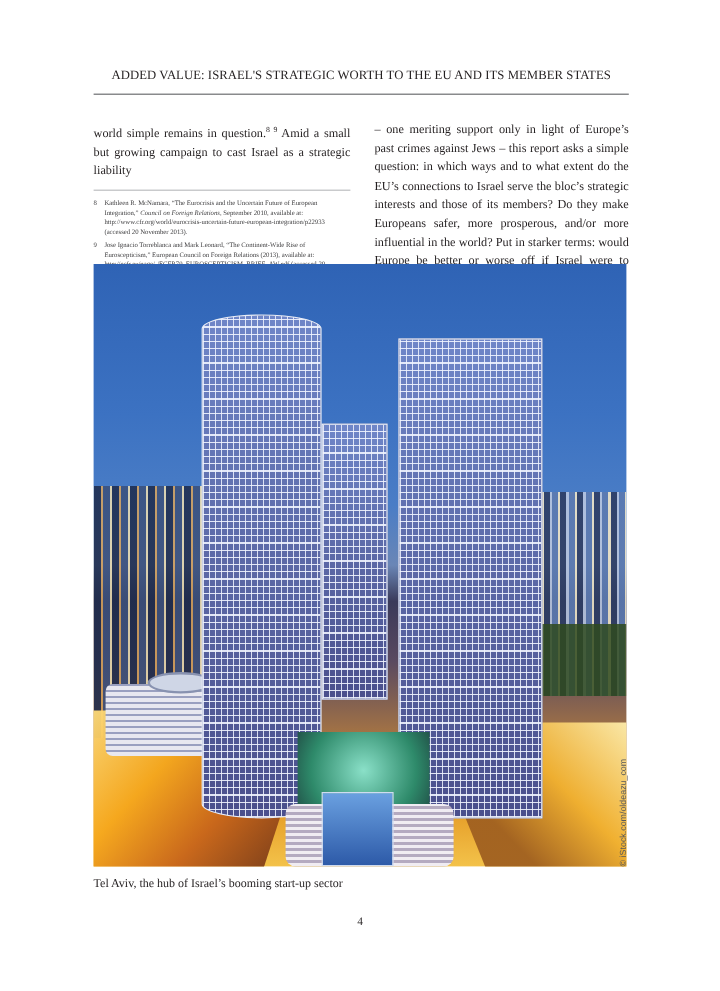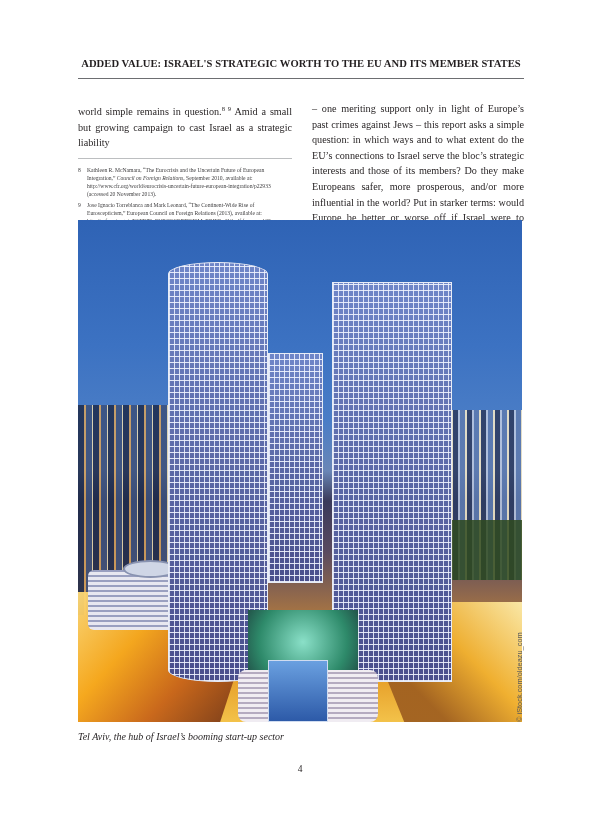--- a/index.html
+++ b/index.html
@@ -2,21 +2,21 @@
 <html><head>
   <meta charset="utf-8">
   <style>
     * { box-sizing: border-box; margin: 0; padding: 0; }
     html, body { width: 600px; height: 826px; background: #ffffff; overflow: hidden; }
     body { position: relative; font-family: "Liberation Serif", "DejaVu Serif", serif; color: #231f20; }
 
     .running-head {
       position: absolute; left: 78px; top: 58px; width: 446px;
       font-size: 10.6px; letter-spacing: 0.05px; color: #231f20;
-      text-align: center; white-space: nowrap; font-weight: bold;
+      text-align: center; white-space: nowrap;
     }
     .head-rule { position: absolute; left: 78px; top: 78px; width: 446px; height: 1px; background: #6d6e71; }
 
     .col-left { position: absolute; left: 78px; top: 101px; width: 214px; }
     .col-right { position: absolute; left: 312px; top: 101px; width: 212px; }
 
     .body-text { font-size: 10.2px; line-height: 15.6px; text-align: justify; color: #231f20; }
     .body-text sup { font-size: 6.5px; vertical-align: 4px; }
 
     .fn-rule { width: 214px; height: 1px; background: #bcbec0; margin-top: 7px; margin-bottom: 8px; }
@@ -66,21 +66,21 @@
     .photo .plaza { position: absolute; left: 170px; top: 390px; width: 110px; height: 80px; background: radial-gradient(circle at 50% 40%, #8ae0c8, #2e8a6a 60%, #1c3a3a); }
     .photo .glass-cube { position: absolute; left: 190px; top: 440px; width: 60px; height: 62px; background: linear-gradient(180deg, #6aa0e0, #2d5aa8); border: 1px solid #d0dcf0; }
     .photo .base-ring { position: absolute; left: 160px; top: 450px; width: 140px; height: 52px; background: repeating-linear-gradient(0deg, #f0ecf2 0 3px, #b4aac0 3px 5px); border-radius: 8px; z-index: 0; }
     .photo .glass-cube { z-index: 1; }
 
     .credit {
       position: absolute; left: 515px; top: 722px; transform-origin: 0 0; transform: rotate(-90deg);
       font-family: "Liberation Sans", "DejaVu Sans", sans-serif; font-size: 7.4px; color: #58595b; white-space: nowrap;
     }
 
-    .caption { position: absolute; left: 78px; top: 731px; font-size: 10px; font-style: italic; color: #231f20; white-space: nowrap; }
+    .caption { position: absolute; left: 78px; top: 731px; font-size: 10px; color: #231f20; white-space: nowrap; }
     .page-number { position: absolute; left: 0; width: 600px; top: 764px; text-align: center; font-size: 9.5px; color: #231f20; }
   </style>
 </head>
 <body>
 
 <div class="running-head">ADDED VALUE: ISRAEL'S STRATEGIC WORTH TO THE EU AND ITS MEMBER STATES</div>
 <div class="head-rule"></div>
 
 <div class="col-left">
   <p class="body-text"><span>world simple remains in question.</span><sup>8 9</sup><span> Amid a small but growing campaign to cast Israel as a strategic liability</span></p>

